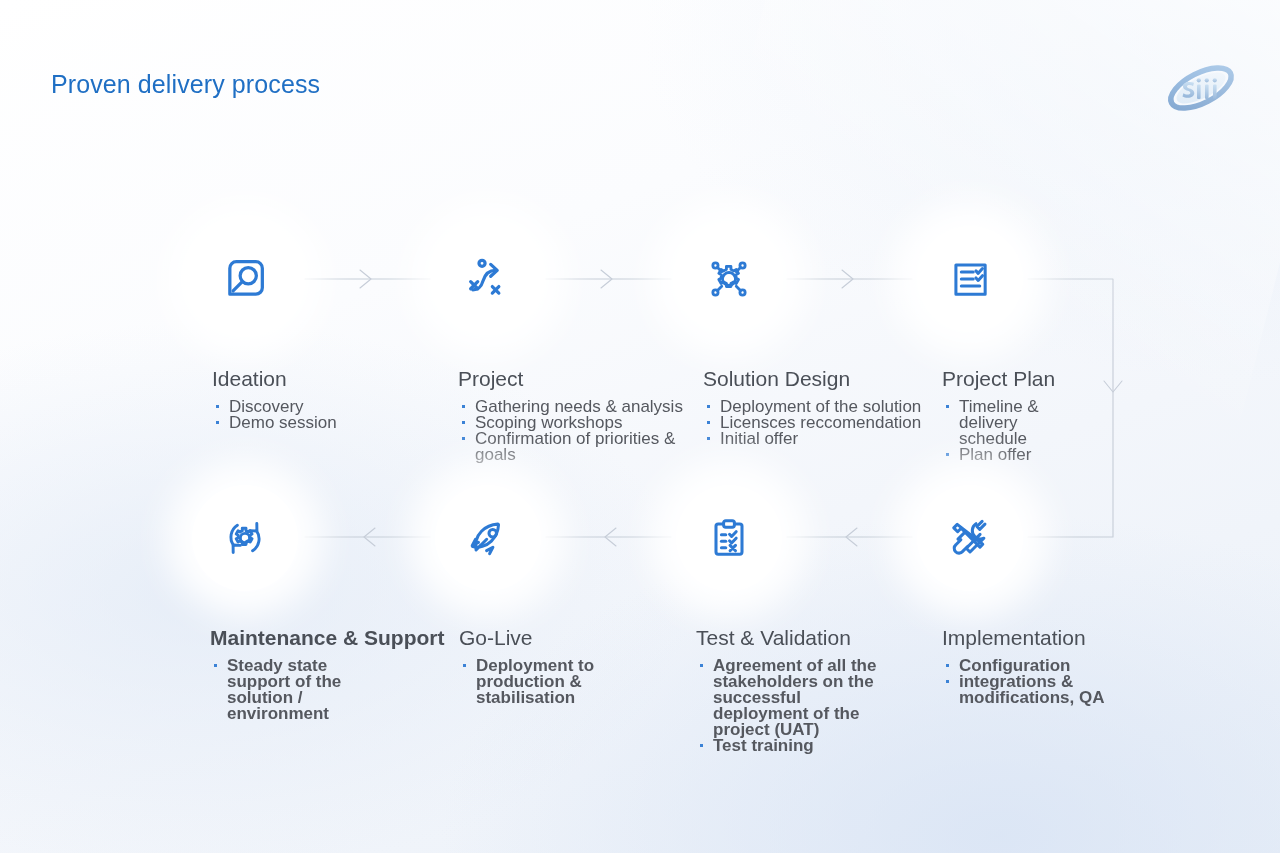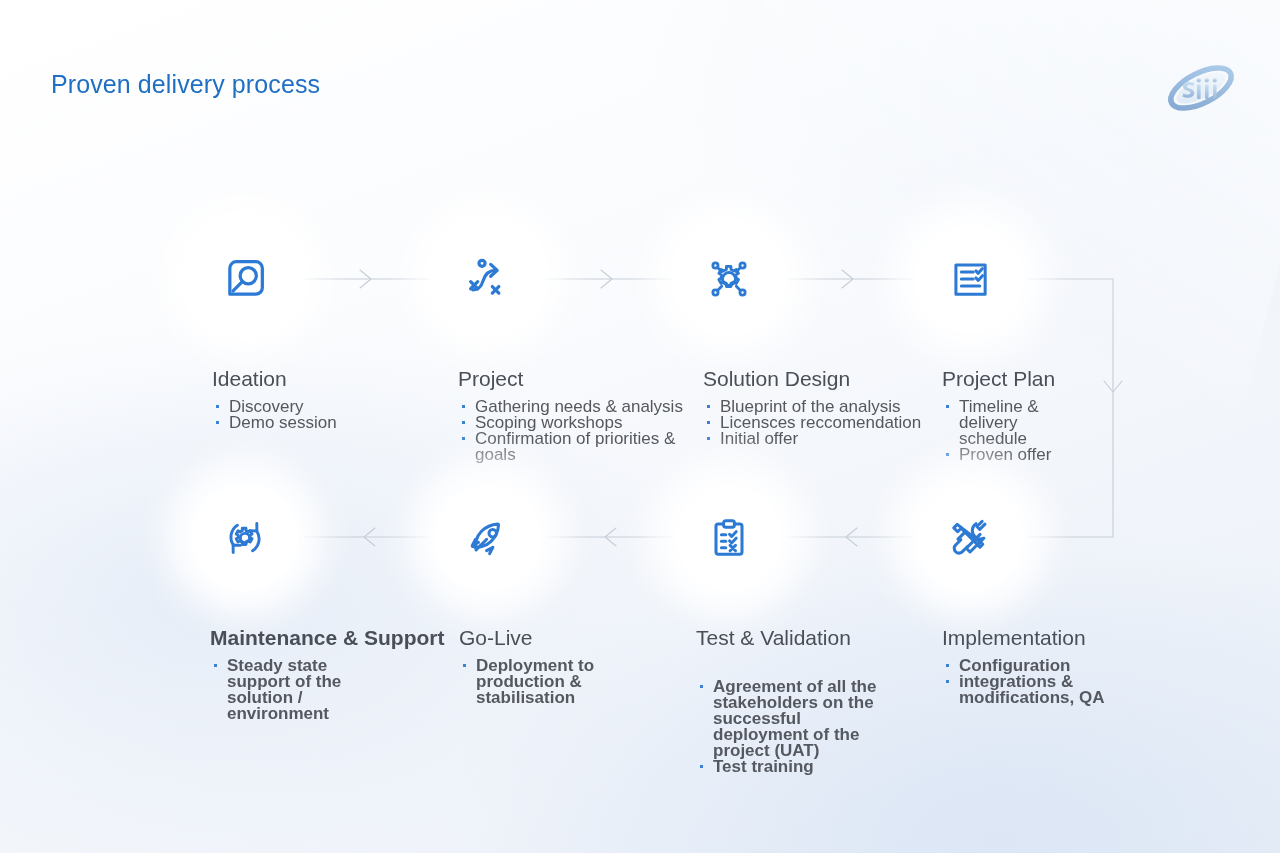--- a/index.html
+++ b/index.html
@@ -239,21 +239,21 @@
           <circle cx="36.5" cy="36.5" r="2.4"></circle>
           <line x1="13.4" y1="13.4" x2="17.3" y2="17.3"></line>
           <line x1="34.6" y1="13.4" x2="30.7" y2="17.3"></line>
           <line x1="13.4" y1="34.6" x2="17.3" y2="30.7"></line>
           <line x1="34.6" y1="34.6" x2="30.7" y2="30.7"></line>
         </g>
       </svg>
     </div>
     <div class="node-title" style="left:104px;">Solution Design</div>
     <ul class="bullets" style="left:104px;">
-      <li>Blueprint of the analysis</li>
+      <li>Deployment of the solution</li>
       <li>Licensces reccomendation</li>
       <li>Initial offer</li>
     </ul>
   </div>
 
   <div class="node row-top" style="left:840px; top:226px;">
     <div class="disc">
       <svg class="glyph" viewBox="0 0 48 48">
         <g fill="none" stroke="#2d7ad4" stroke-width="2.8" stroke-linecap="round" stroke-linejoin="round">
           <polyline points="38,11 38,38 11,38 11,11 38,11"></polyline>
@@ -261,21 +261,21 @@
           <line x1="16" y1="24" x2="27" y2="24"></line>
           <line x1="16" y1="30.5" x2="33" y2="30.5"></line>
           <polyline points="29.5,16.5 31.6,18.8 35.5,14.4"></polyline>
           <polyline points="29.5,23 31.6,25.3 35.5,20.9"></polyline>
         </g>
       </svg>
     </div>
     <div class="node-title" style="left:102px;">Project Plan</div>
     <ul class="bullets" style="left:102px; width:130px;">
       <li>Timeline &amp; delivery schedule</li>
-      <li>Proven offer</li>
+      <li>Plan offer</li>
     </ul>
   </div>
 
   <div class="node row-bot" style="left:115px; top:485px;">
     <div class="disc">
       <svg class="glyph" viewBox="0 0 48 48">
         <g fill="none" stroke="#2d7ad4" stroke-width="2.7" stroke-linecap="round" stroke-linejoin="round">
           <circle cx="24" cy="24" r="4.3"></circle>
           <path d="M28.6 21.4l1.9-1.1-1.7-2.9-1.9 1.1a6.9 6.9 0 0 0-2-1.1V15h-3.4v2.4c-.7.2-1.4.6-2 1.1l-1.9-1.1-1.7 2.9 1.9 1.1a6.6 6.6 0 0 0 0 2.3l-1.9 1.1 1.7 2.9 1.9-1.1c.6.5 1.3.9 2 1.1V30h3.4v-2.4c.7-.2 1.4-.6 2-1.1l1.9 1.1 1.7-2.9-1.9-1.1a6.6 6.6 0 0 0 0-2.3z"></path>
           <path d="M34.5 17.2A13 13 0 0 1 31 35.8"></path>
@@ -318,21 +318,21 @@
           <line x1="17" y1="21" x2="21" y2="21"></line>
           <line x1="17" y1="27" x2="21" y2="27"></line>
           <line x1="17" y1="33" x2="21" y2="33"></line>
           <polyline points="24.5,20.6 26.4,22.6 30.6,18.2"></polyline>
           <polyline points="24.5,26.6 26.4,28.6 30.6,24.2"></polyline>
           <path d="M25 30.8l5 5M30 30.8l-5 5"></path>
         </g>
       </svg>
     </div>
     <div class="node-title" style="left:97px;">Test &amp; Validation</div>
-    <ul class="bullets" style="left:97px; width:192px;margin-top:21px;">
+    <ul class="bullets" style="left:97px; width:192px;">
       <li>Agreement of all the stakeholders on the successful deployment of the project (UAT)</li>
       <li>Test training</li>
     </ul>
   </div>
 
   <div class="node row-bot" style="left:840px; top:485px;">
     <div class="disc">
       <svg class="glyph" viewBox="0 0 48 48">
         <g fill="none" stroke="#2d7ad4" stroke-width="2.8" stroke-linecap="round" stroke-linejoin="round">
           <path d="M29.6 10.8a7.6 7.6 0 0 0-1.1 11.9 7.6 7.6 0 0 0 8.3 1.5L24 36.9l-3.4-3.4L33.3 20.6"></path>

